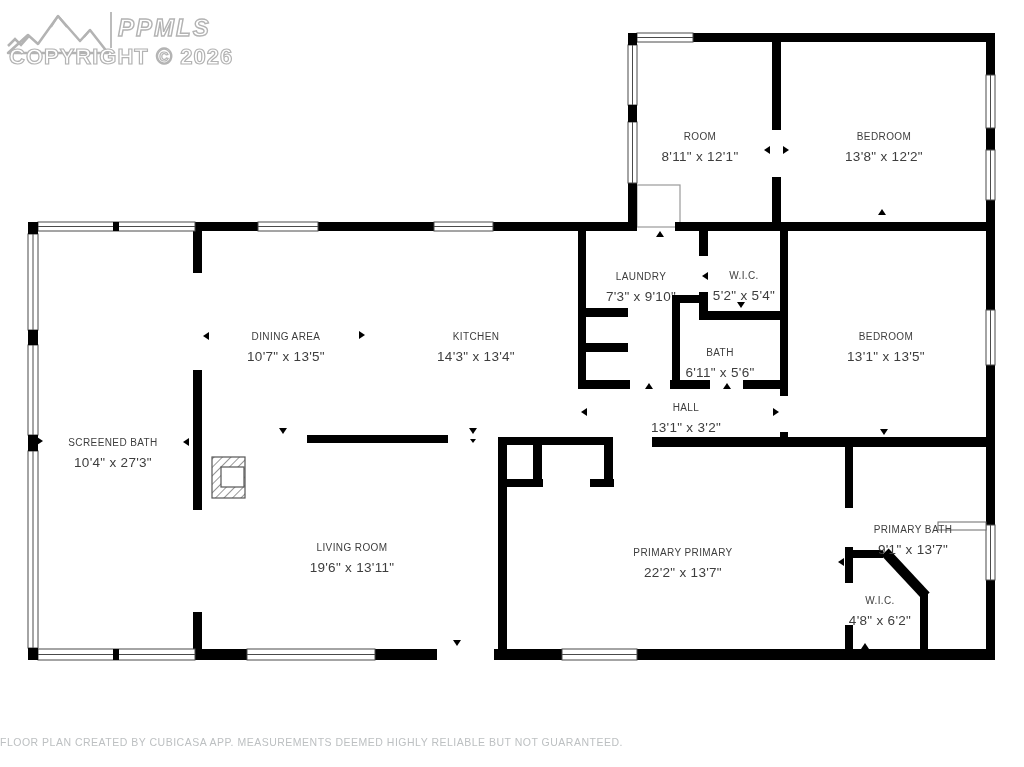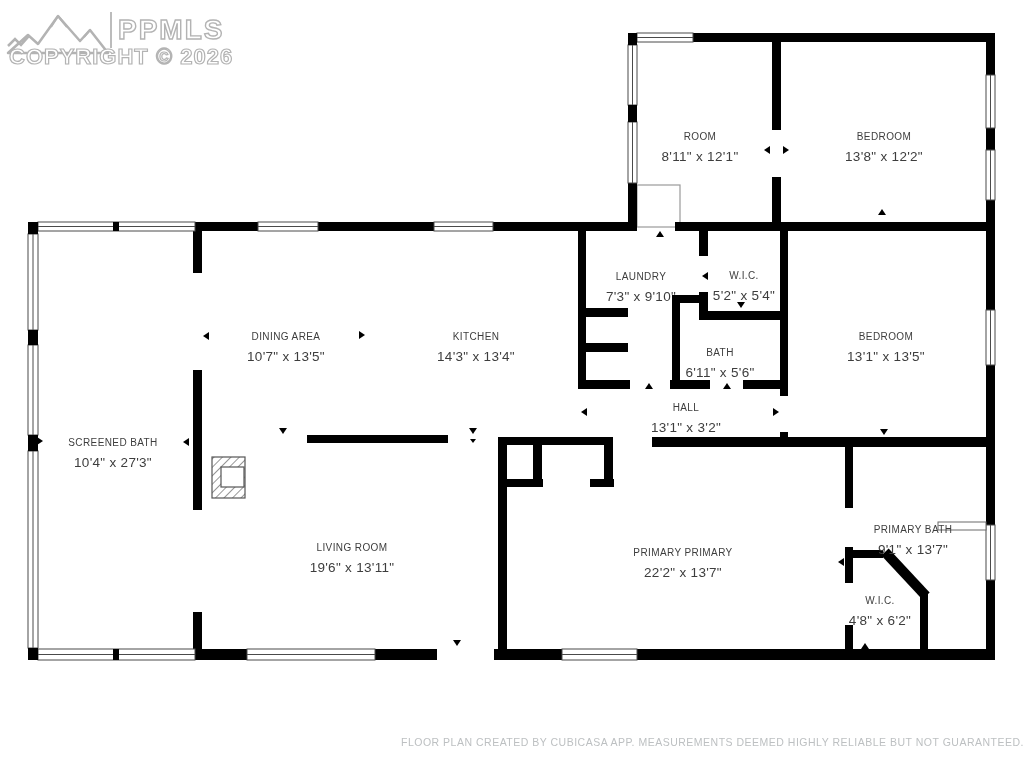--- a/index.html
+++ b/index.html
@@ -6,25 +6,25 @@
   .stage{position:relative;width:1024px;height:767px;background:#ffffff;overflow:hidden;
          font-family:"Liberation Sans",sans-serif;}
   .plan-svg{position:absolute;left:0;top:0;}
   .room-label{position:absolute;transform:translateX(-50%);text-align:center;
               color:#3d3d3d;white-space:nowrap;}
   .room-label .rname{font-size:10px;line-height:20px;letter-spacing:.4px;}
   .room-label .rdims{font-size:13.5px;line-height:20px;letter-spacing:.3px;}
   .watermark{position:absolute;left:4px;top:4px;width:260px;height:70px;}
   .wm-mountains{position:absolute;left:2px;top:4px;}
   .wm-divider{position:absolute;left:106px;top:8px;width:2px;height:36px;background:#bcbcbc;}
-  .wm-logo{position:absolute;left:114px;top:10px;font-size:28px;font-weight:700;
-           letter-spacing:2px;color:#ffffff;-webkit-text-stroke:1.4px #b3b3b3;}
+  .wm-logo{position:absolute;left:114px;top:10px;font-size:24px;font-weight:700;
+           letter-spacing:2px;color:#ffffff;font-style:italic;-webkit-text-stroke:1.4px #b3b3b3;}
   .wm-copy{position:absolute;left:5px;top:40px;font-size:22px;font-weight:700;
            letter-spacing:1px;color:#ffffff;-webkit-text-stroke:1.2px #b3b3b3;white-space:nowrap;}
-  .footer-note{position:absolute;left:0;top:736px;width:100%;text-align:right;
+  .footer-note{position:absolute;left:0;top:736px;width:100%;text-align:left;
                font-size:10.5px;letter-spacing:.5px;color:#bdc0c2;}
 </style>
 </head>
 <body>
 
 <div class="stage">
 
   <svg class="plan-svg" width="1024" height="767" viewBox="0 0 1024 767">
     <defs>
       <pattern id="hatch" width="6" height="6" patternUnits="userSpaceOnUse" patternTransform="rotate(45)">

